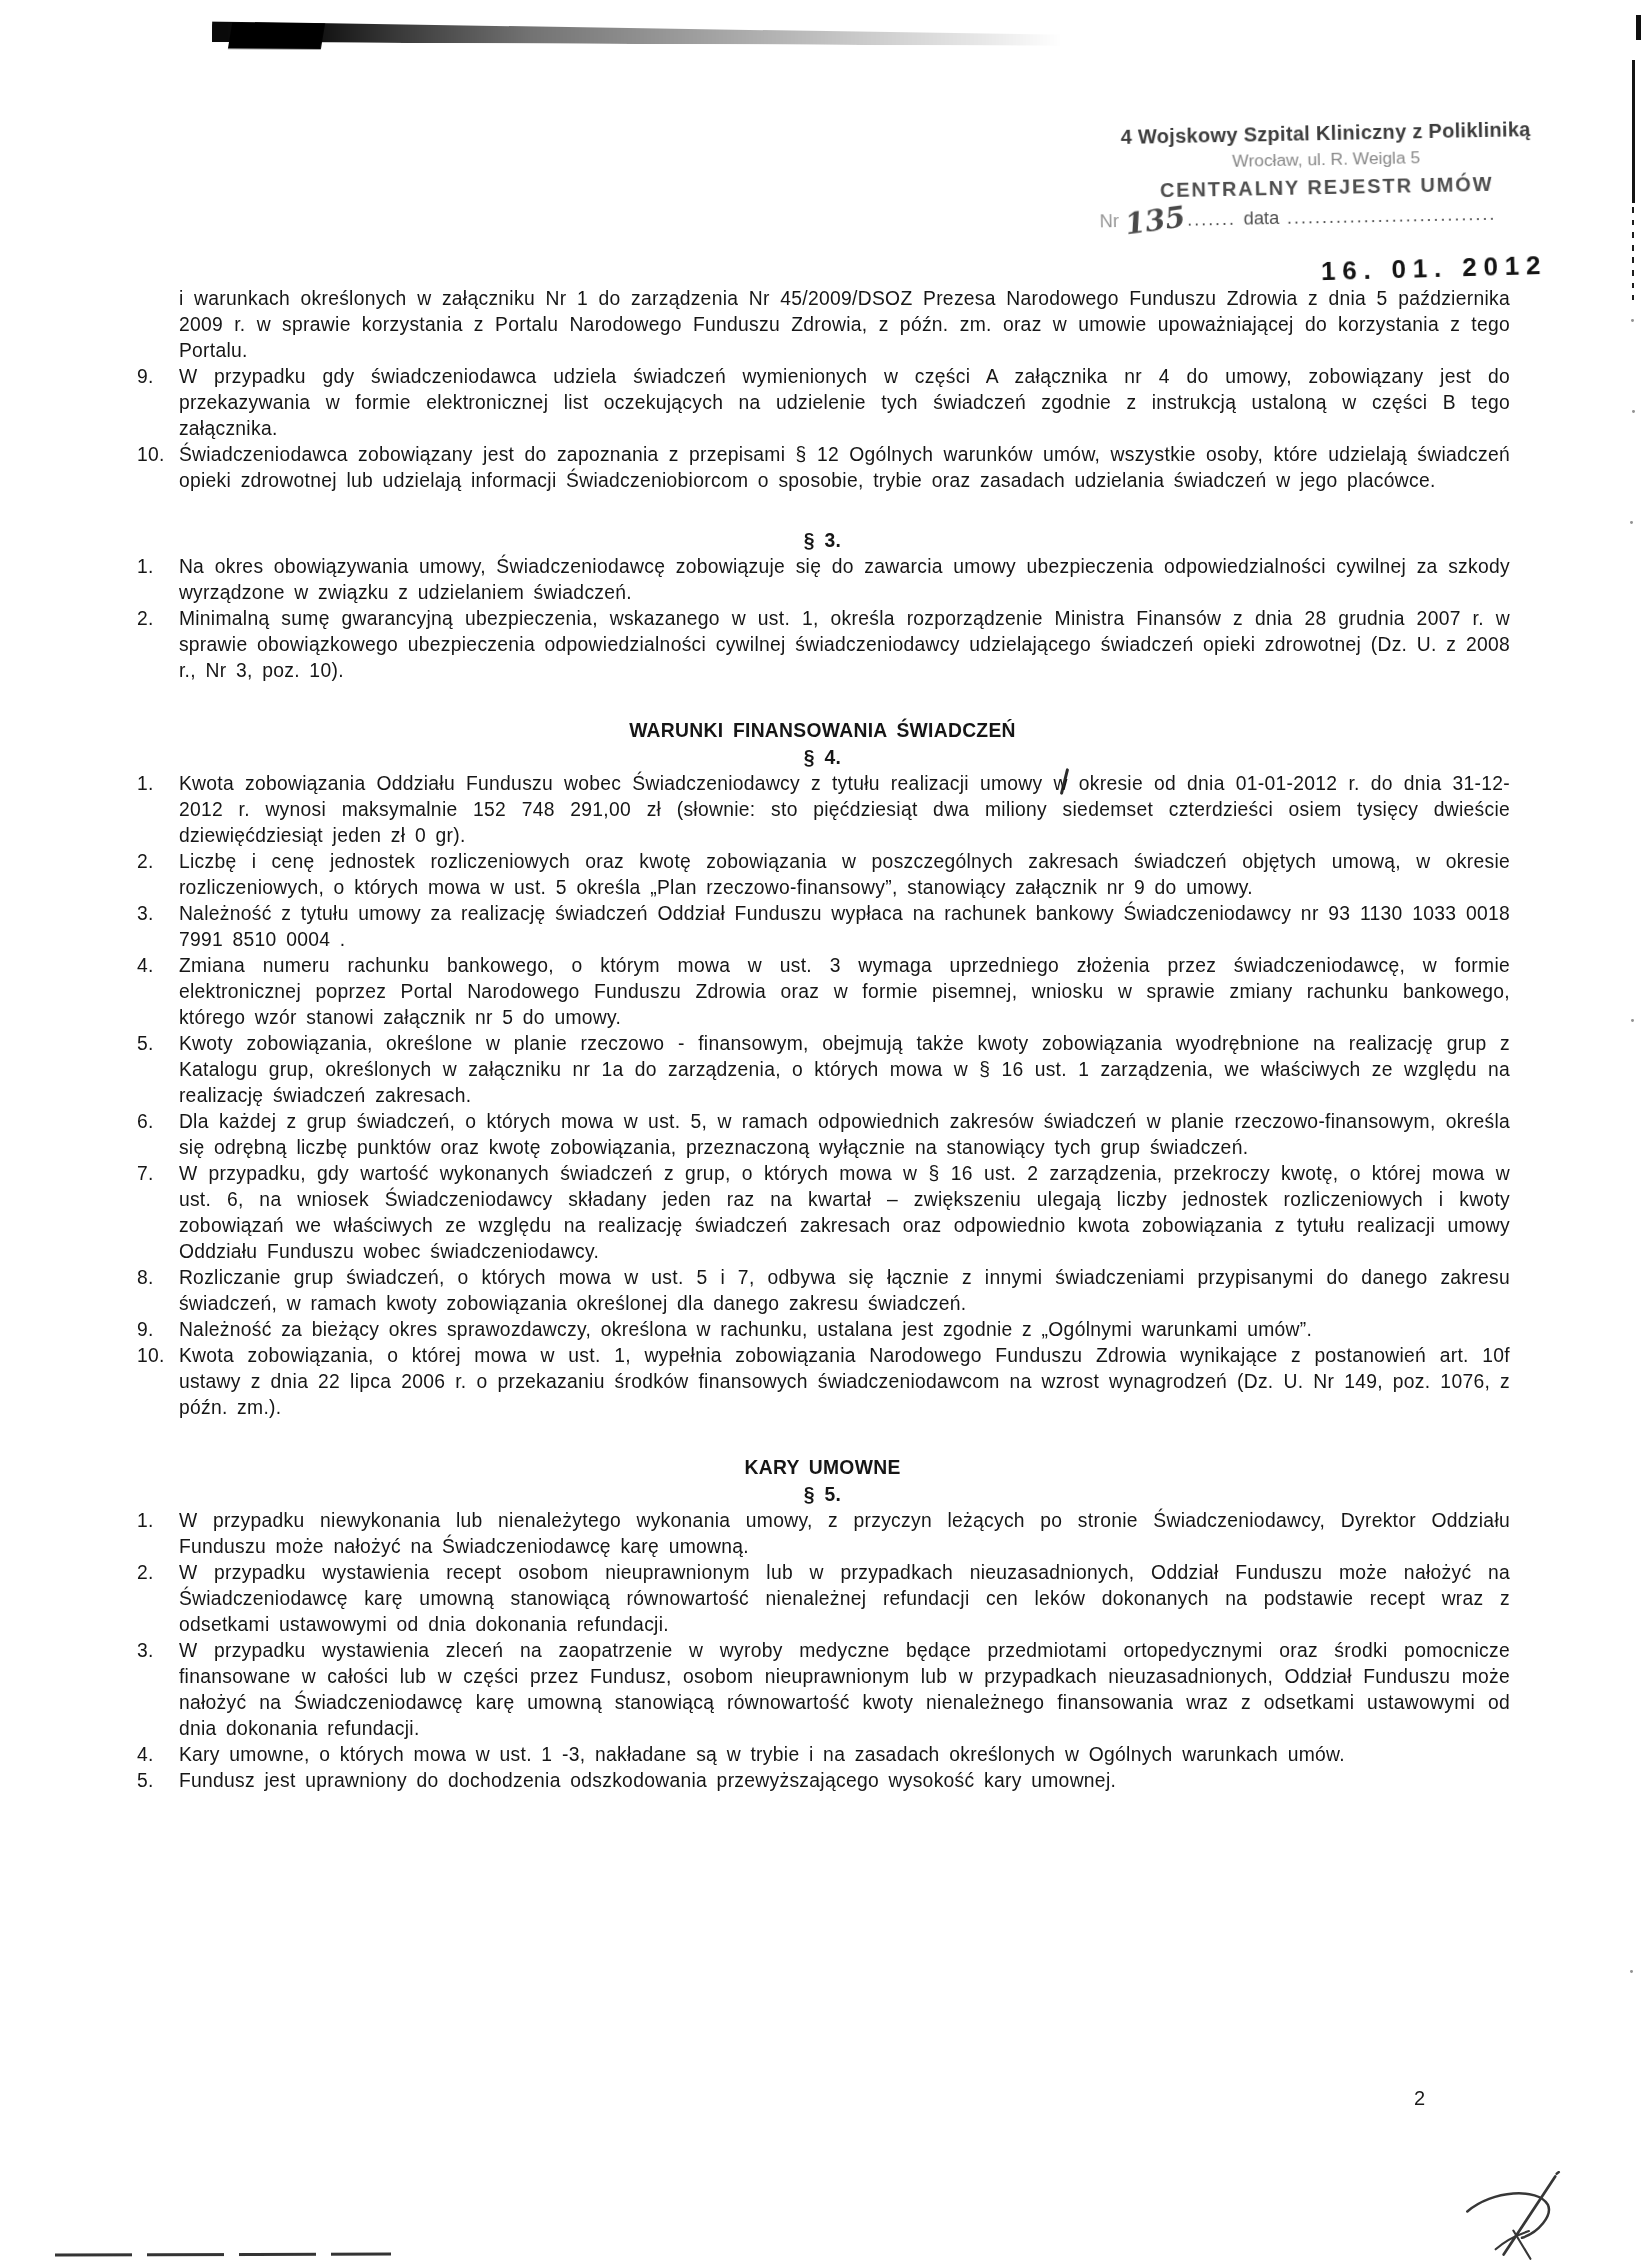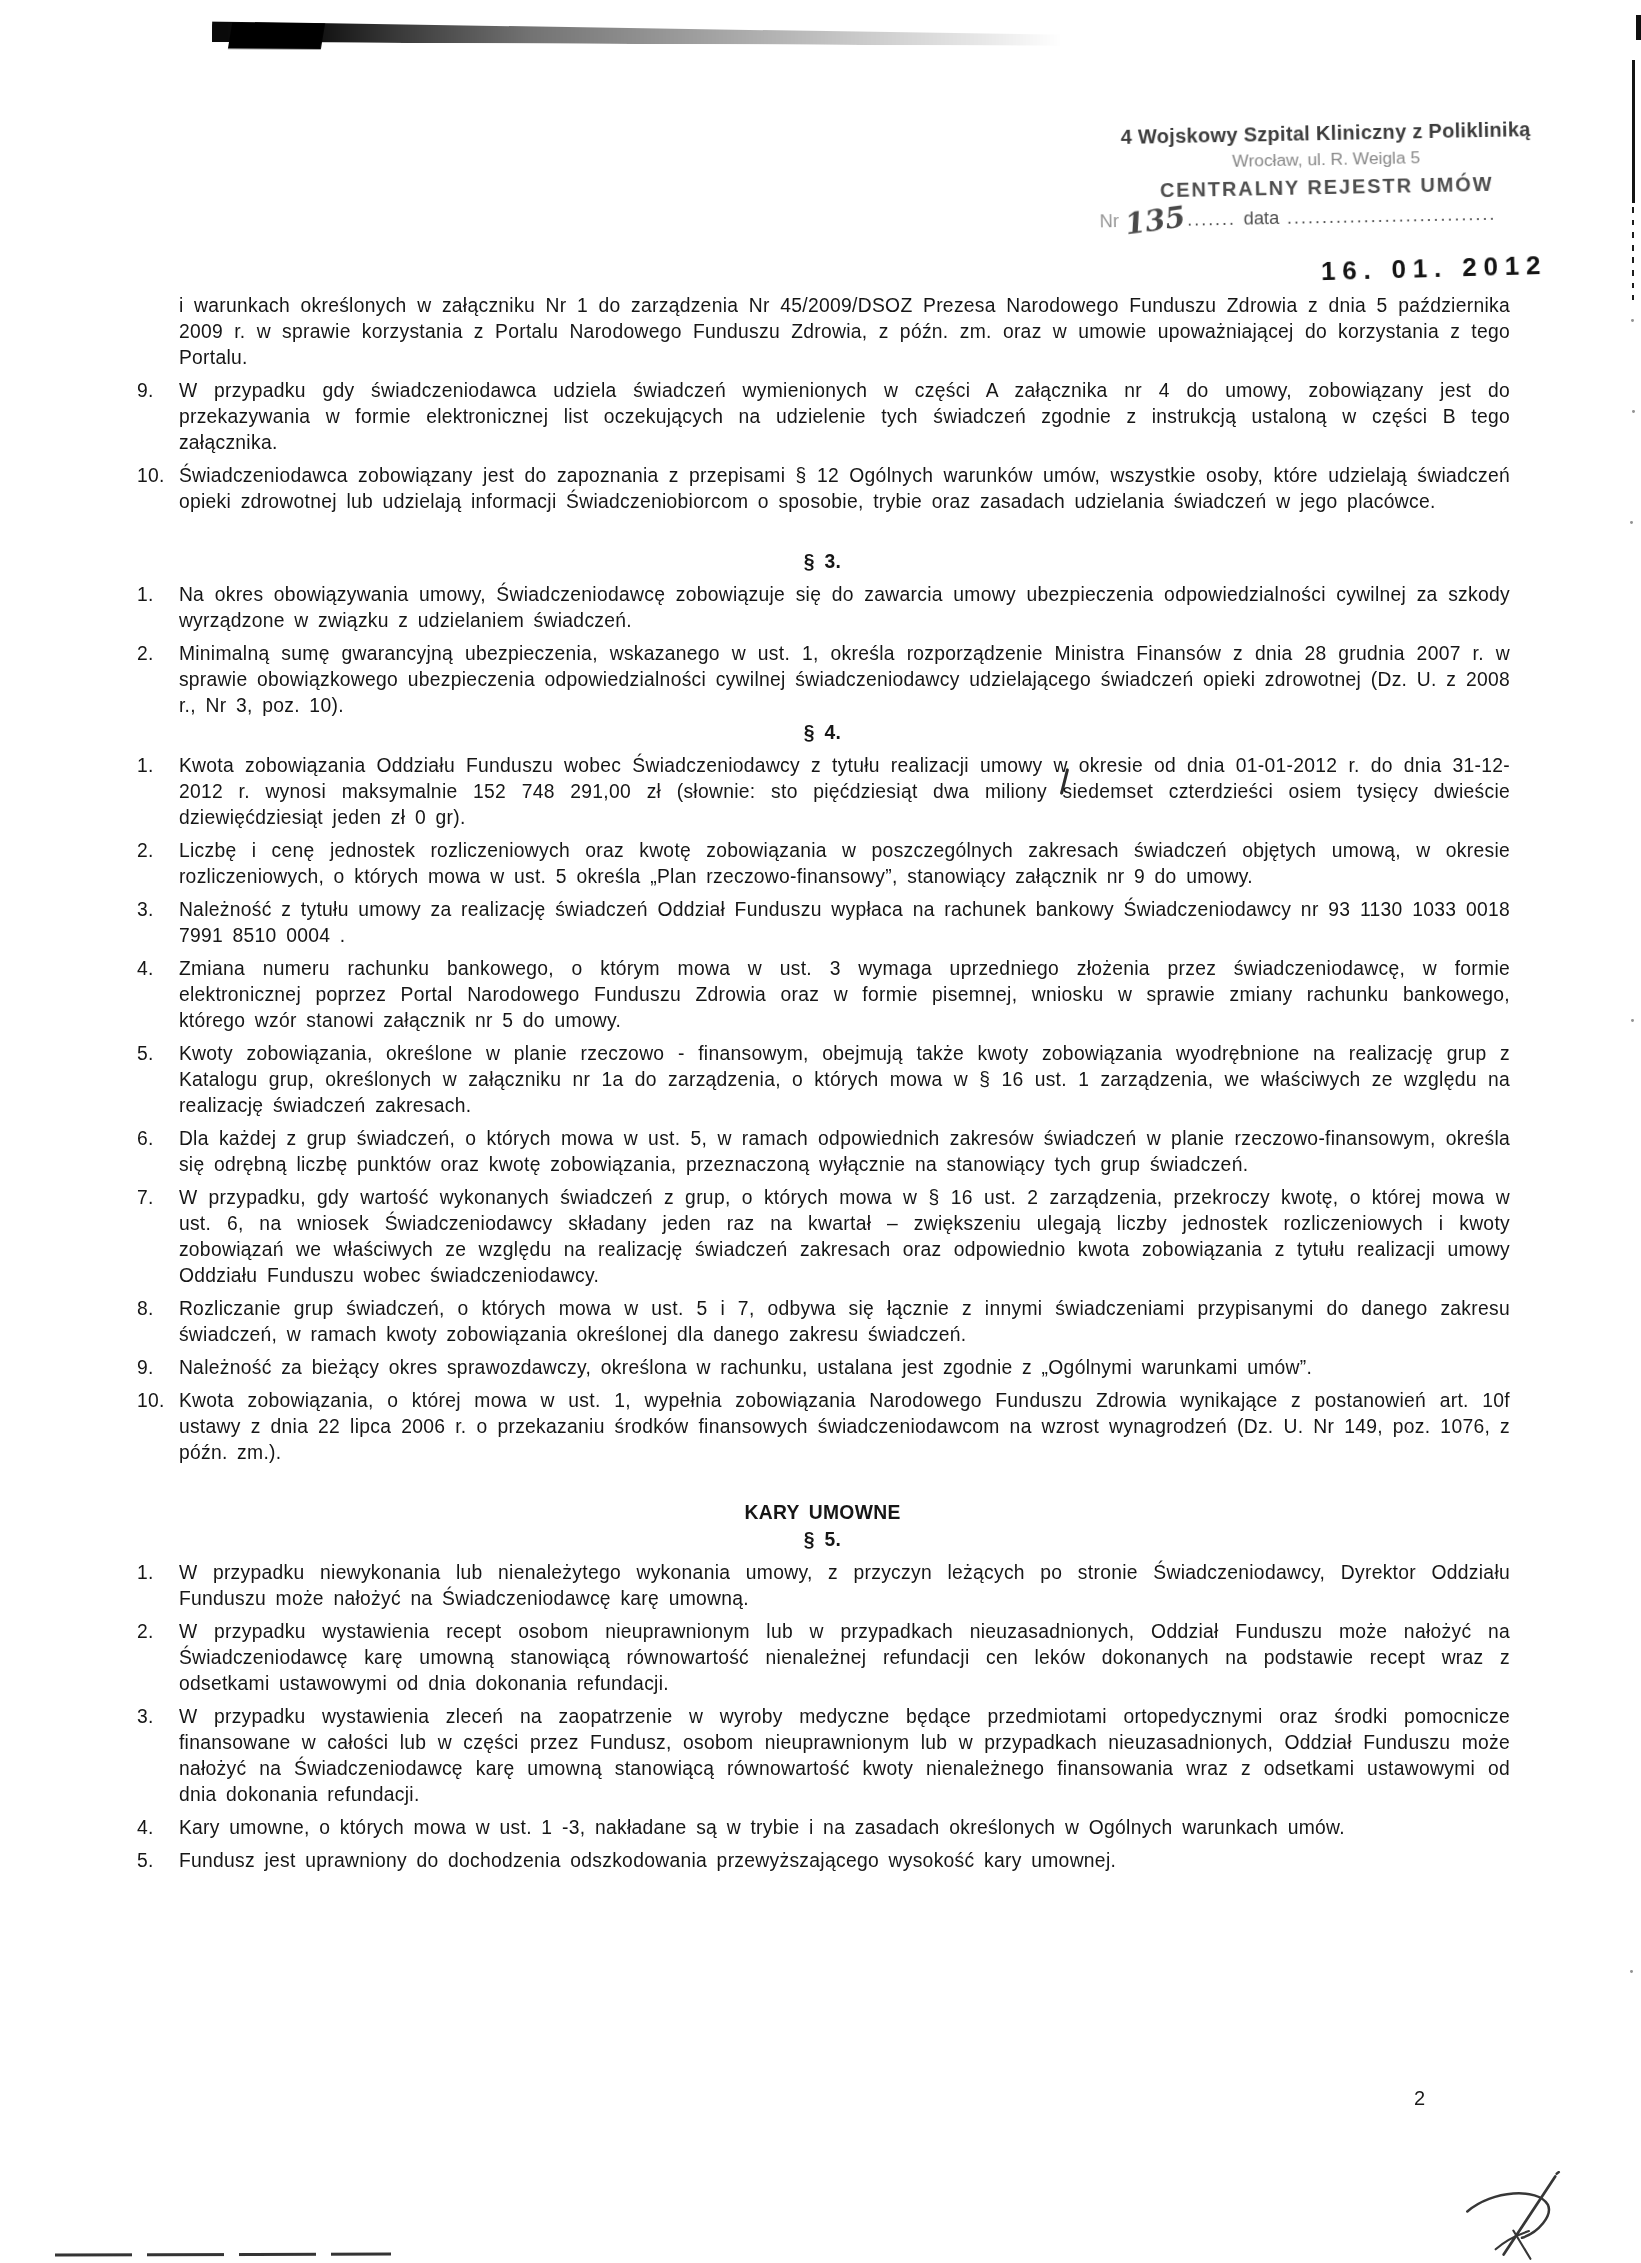--- a/index.html
+++ b/index.html
@@ -37,21 +37,21 @@
   .stamp .nr-hand{font-family:"DejaVu Serif",serif;font-style:italic;font-weight:700;font-size:29px;
     line-height:21px;transform:rotate(-7deg);display:inline-block;margin:0 1.9px;color:#1c1c1c;}
   .stamp .dots{letter-spacing:1.9px;}
   .stamp .data-label{margin:0 7.7px;}
   .date-stamp{position:absolute;left:1321px;top:253px;font-size:26px;font-weight:700;
     letter-spacing:6.8px;color:#141414;transform:rotate(-1.6deg);filter:blur(0.3px);white-space:nowrap;}
 
   
   .doc{position:absolute;left:135px;top:286px;width:1375px;font-size:19.3px;line-height:26px;
     letter-spacing:0.3px;word-spacing:3.9px;}
-  .row{display:flex;margin-top:7px;}
+  .row{display:flex;}
   .num{flex:0 0 42px;padding-left:1.9px;}
   .txt{flex:1;text-align:justify;}
   .b{font-weight:400;}
   .heading{text-align:center;font-weight:700;font-size:19.3px;line-height:27px;}
   .gap-top{margin-top:33px;}
 
   .page-number{position:absolute;left:1414px;top:2087px;font-size:20px;color:#1b1b1b;}
   .signature{position:absolute;left:1456px;top:2165px;transform:rotate(9deg);opacity:.88;}
 </style>
 </head>
@@ -101,20 +101,21 @@
       </div>
       <div class="heading gap-top">§ 3.</div>
       <div class="row">
         <span class="num">1.</span>
         <span class="txt"><span>Na okres obowiązywania umowy, Świadczeniodawcę zobowiązuje się do zawarcia umowy ubezpieczenia odpowiedzialności cywilnej za szkody wyrządzone w związku z udzielaniem świadczeń.</span></span>
       </div>
       <div class="row">
         <span class="num">2.</span>
         <span class="txt"><span>Minimalną sumę gwarancyjną ubezpieczenia, wskazanego w ust. 1, określa rozporządzenie Ministra Finansów z dnia 28 grudnia 2007 r. w sprawie obowiązkowego ubezpieczenia odpowiedzialności cywilnej świadczeniodawcy udzielającego świadczeń opieki zdrowotnej (Dz. U. z 2008 r., Nr 3, poz. 10).</span></span>
       </div>
+      <div class="heading gap-top">WARUNKI FINANSOWANIA ŚWIADCZEŃ</div>
       <div class="heading">§ 4.</div>
       <div class="row">
         <span class="num">1.</span>
         <span class="txt"><span>Kwota zobowiązania Oddziału Funduszu wobec Świadczeniodawcy z tytułu realizacji umowy w okresie od dnia </span><span class="b">01-01-2012</span><span> r. do dnia </span><span class="b">31-12-2012</span><span> r. wynosi maksymalnie </span><span class="b">152 748 291,00</span><span> zł (słownie: </span><span class="b">sto pięćdziesiąt dwa miliony siedemset czterdzieści osiem tysięcy dwieście dziewięćdziesiąt jeden zł 0 gr</span><span>).</span></span>
       </div>
       <div class="row">
         <span class="num">2.</span>
         <span class="txt"><span>Liczbę i cenę jednostek rozliczeniowych oraz kwotę zobowiązania w poszczególnych zakresach świadczeń objętych umową, w okresie rozliczeniowych, o których mowa w ust. 5 określa „Plan rzeczowo-finansowy”, stanowiący </span><span class="b">załącznik nr 9</span><span> do umowy.</span></span>
       </div>
       <div class="row">

